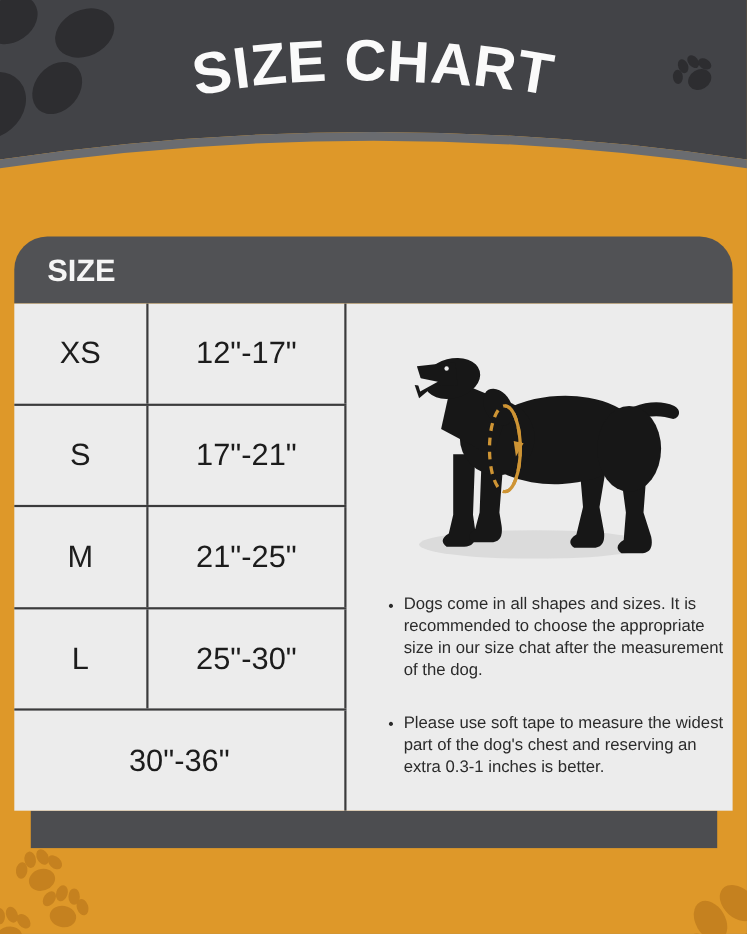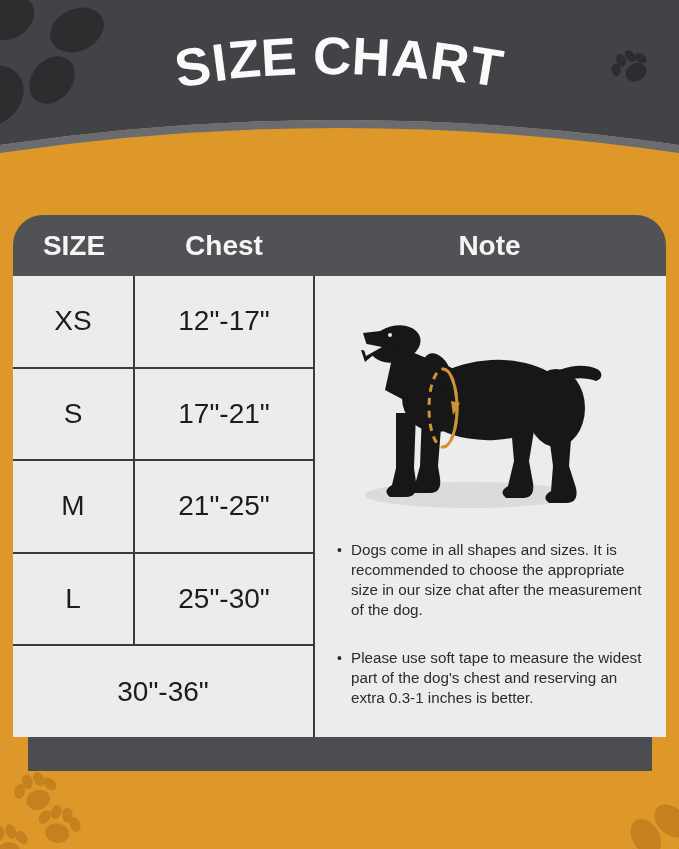--- a/index.html
+++ b/index.html
@@ -22,21 +22,21 @@
   .thead{
     display:flex;height:61px;background:#515255;border-radius:30px 30px 0 0;
     color:#F5F5F5;font-weight:bold;font-size:28px;align-items:center;
   }
   .th{display:flex;align-items:center;justify-content:center;}
   .th.c1{width:122px;}
   .th.c2{width:178px;}
   .th.c3{flex:1;}
   .tbody{
     position:absolute;top:61px;left:0;width:653px;height:461px;
-    background:#ECECEC;display:flex;
+    background:#ECECEC;display:flex;gap:16px;
   }
   .rows-wrap{width:302px;display:flex;flex-direction:column;}
   .trow{flex:1;display:flex;}
   .trow:not(:last-child){border-bottom:2px solid #3B3B3C;}
   .td{display:flex;align-items:center;justify-content:center;
       font-size:28px;color:#1C1C1C;}
   .td.size{width:120px;border-right:2px solid #3B3B3C;}
   .td.chest{flex:1;border-right:2px solid #3B3B3C;}
   .note-cell{position:relative;flex:1;overflow:hidden;}
   .dog-svg{position:absolute;left:33px;top:42px;}
@@ -73,22 +73,20 @@
       <ellipse cx="6" cy="-8" rx="4.5" ry="6.5" transform="rotate(-10 6 -8)"></ellipse>
       <ellipse cx="14" cy="-1" rx="4.5" ry="6.5" transform="rotate(-28 14 -1)"></ellipse>
     </g>
   </svg>
 
   <div class="page-title"><span style="transform: translateY(11.1px) rotate(-9.5deg);">S</span><span style="transform: translateY(6.7px) rotate(-7.4deg);">I</span><span style="transform: translateY(3.4px) rotate(-5.3deg);">Z</span><span style="transform: translateY(1.2px) rotate(-3.2deg);">E</span><span style="transform: translateY(0.1px) rotate(-1.1deg);">&nbsp;</span><span style="transform: translateY(0.1px) rotate(1.1deg);">C</span><span style="transform: translateY(1.2px) rotate(3.2deg);">H</span><span style="transform: translateY(3.4px) rotate(5.3deg);">A</span><span style="transform: translateY(6.7px) rotate(7.4deg);">R</span><span style="transform: translateY(11.1px) rotate(9.5deg);">T</span></div>
 
   <div class="size-table">
     <div class="thead">
       <div class="th c1">SIZE</div>
-      <div class="th c2">Chest</div>
-      <div class="th c3">Note</div>
     </div>
 
     <div class="tbody">
       <div class="rows-wrap">
         <div class="trow">
           <div class="td size">XS</div>
           <div class="td chest">12"-17"</div>
         </div>
         <div class="trow">
           <div class="td size">S</div>

